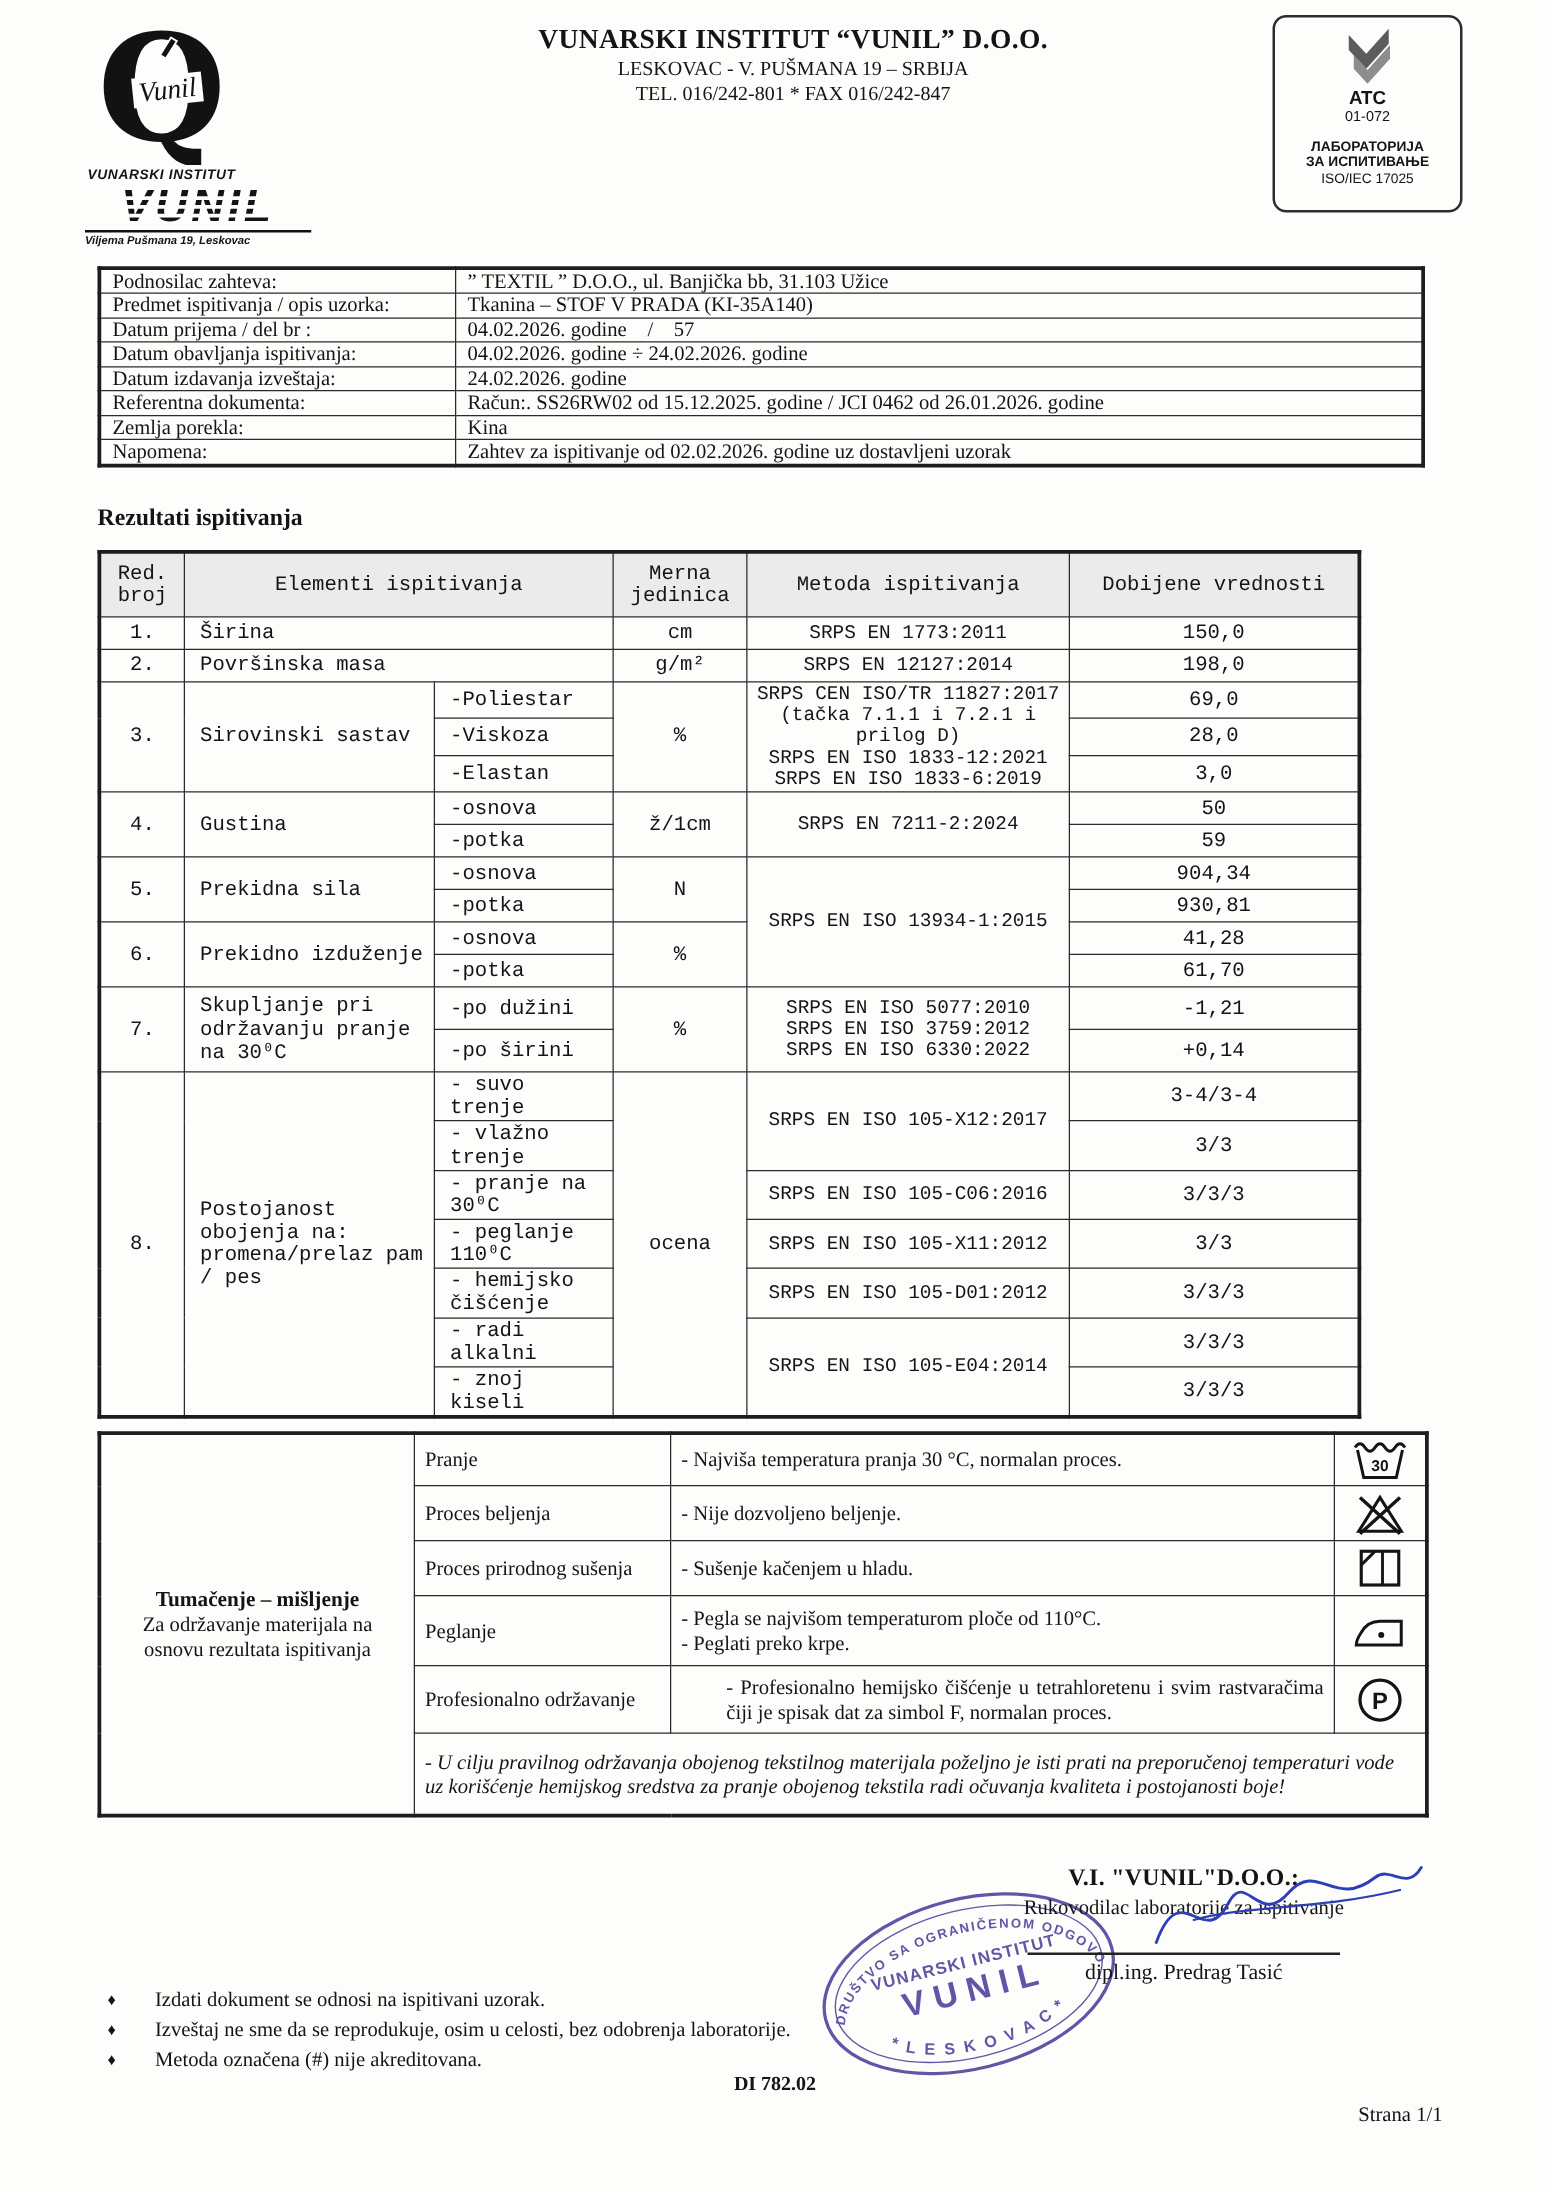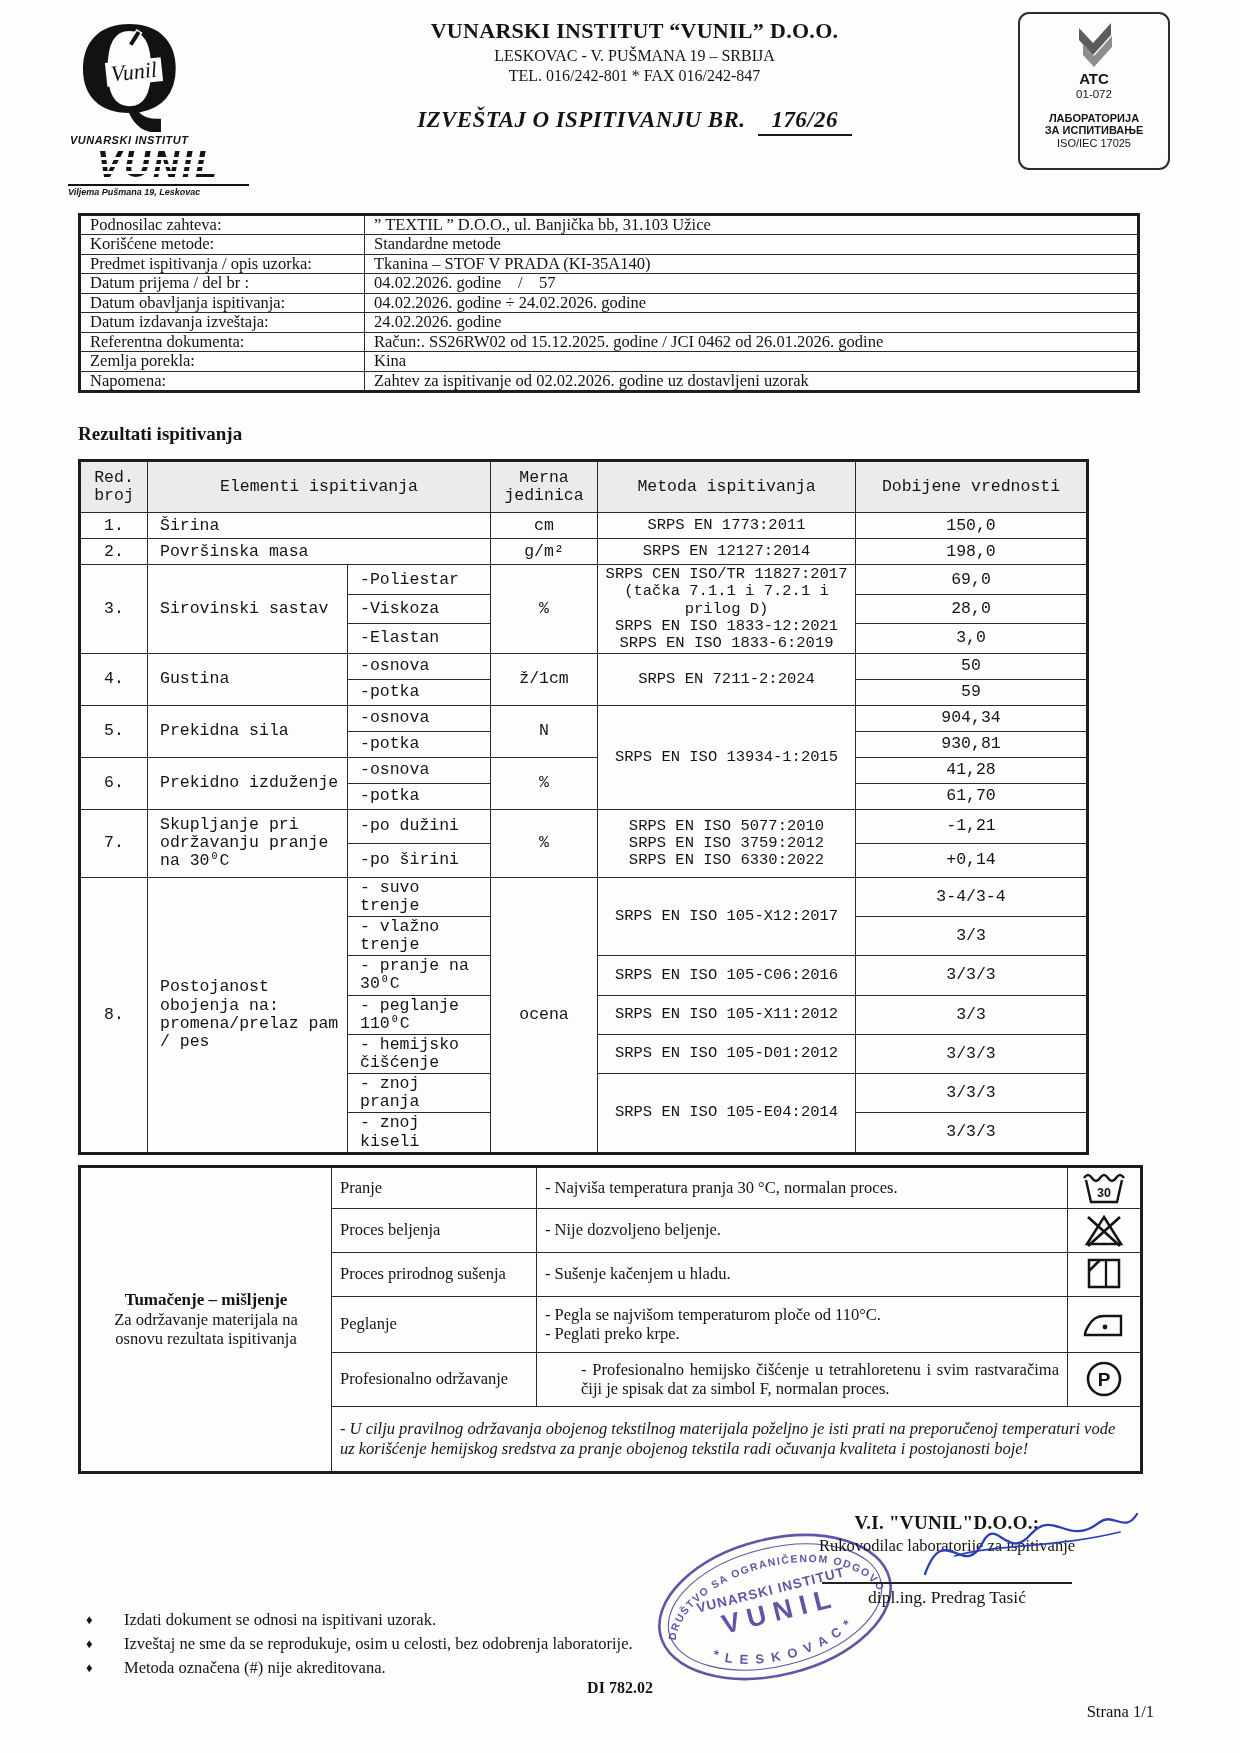--- a/index.html
+++ b/index.html
@@ -101,48 +101,40 @@
         <span class="stripe" style="top:17px"></span>
         <span class="stripe" style="top:24px"></span>
       </div>
       <div class="logo-addr">Viljema Pušmana 19, Leskovac</div>
     </div>
 
     <div class="head-center">
       <div class="hc-company">VUNARSKI INSTITUT “VUNIL” D.O.O.</div>
       <div class="hc-addr">LESKOVAC - V. PUŠMANA 19 – SRBIJA</div>
       <div class="hc-tel">TEL. 016/242-801 * FAX 016/242-847</div>
-      <div class="report-line">
-        <span>IZVEŠTAJ O ISPITIVANJU BR.</span>
-        <span class="report-no">176/26</span>
-      </div>
     </div>
 
     <div class="atc-badge">
       <svg class="icon-sketch" width="54" height="46" viewBox="0 0 54 46">
         <path d="M12,6 L26,21 L44,1 L44,13 L26,33 L12,18 Z" fill="#5c5c5c"></path>
         <path d="M16,22 L27,34 L45,14 L45,25 L27,45 L16,33 Z" fill="#8d8d8d"></path>
       </svg>
       <div class="atc-name">ATC</div>
       <div class="atc-num">01-072</div>
       <div class="atc-l1">ЛАБОРАТОРИЈА</div>
       <div class="atc-l2">ЗА ИСПИТИВАЊЕ</div>
       <div class="atc-std">ISO/IEC 17025</div>
     </div>
   </div>
 
   <table class="info-tbl">
     <tbody>
         <tr>
           <td class="lbl">Podnosilac zahteva:</td>
           <td>” TEXTIL ” D.O.O., ul. Banjička bb, 31.103 Užice</td>
-        </tr>
-    <tr>
-          <td class="lbl">Korišćene metode:</td>
-          <td>Standardne metode</td>
         </tr>
     <tr>
           <td class="lbl">Predmet ispitivanja / opis uzorka:</td>
           <td>Tkanina – STOF V PRADA (KI-35A140)</td>
         </tr>
     <tr>
           <td class="lbl">Datum prijema / del br :</td>
           <td>04.02.2026. godine&nbsp;&nbsp;&nbsp;&nbsp;/&nbsp;&nbsp;&nbsp;&nbsp;57</td>
         </tr>
     <tr>
@@ -300,21 +292,21 @@
       <td class="el">- peglanje 110⁰C</td>
       <td class="meth">SRPS EN ISO 105-X11:2012</td>
       <td class="c">3/3</td>
     </tr>
     <tr class="rh">
       <td class="el">- hemijsko čišćenje</td>
       <td class="meth">SRPS EN ISO 105-D01:2012</td>
       <td class="c">3/3/3</td>
     </tr>
     <tr class="rh">
-      <td class="el">- znoj pranja</td>
+      <td class="el">- radi alkalni</td>
       <td class="meth" rowspan="2">SRPS EN ISO 105-E04:2014</td>
       <td class="c">3/3/3</td>
     </tr>
     <tr class="rh">
       <td class="el">- znoj  kiseli</td>
       <td class="c">3/3/3</td>
     </tr>
   </tbody>
     </table>
 

